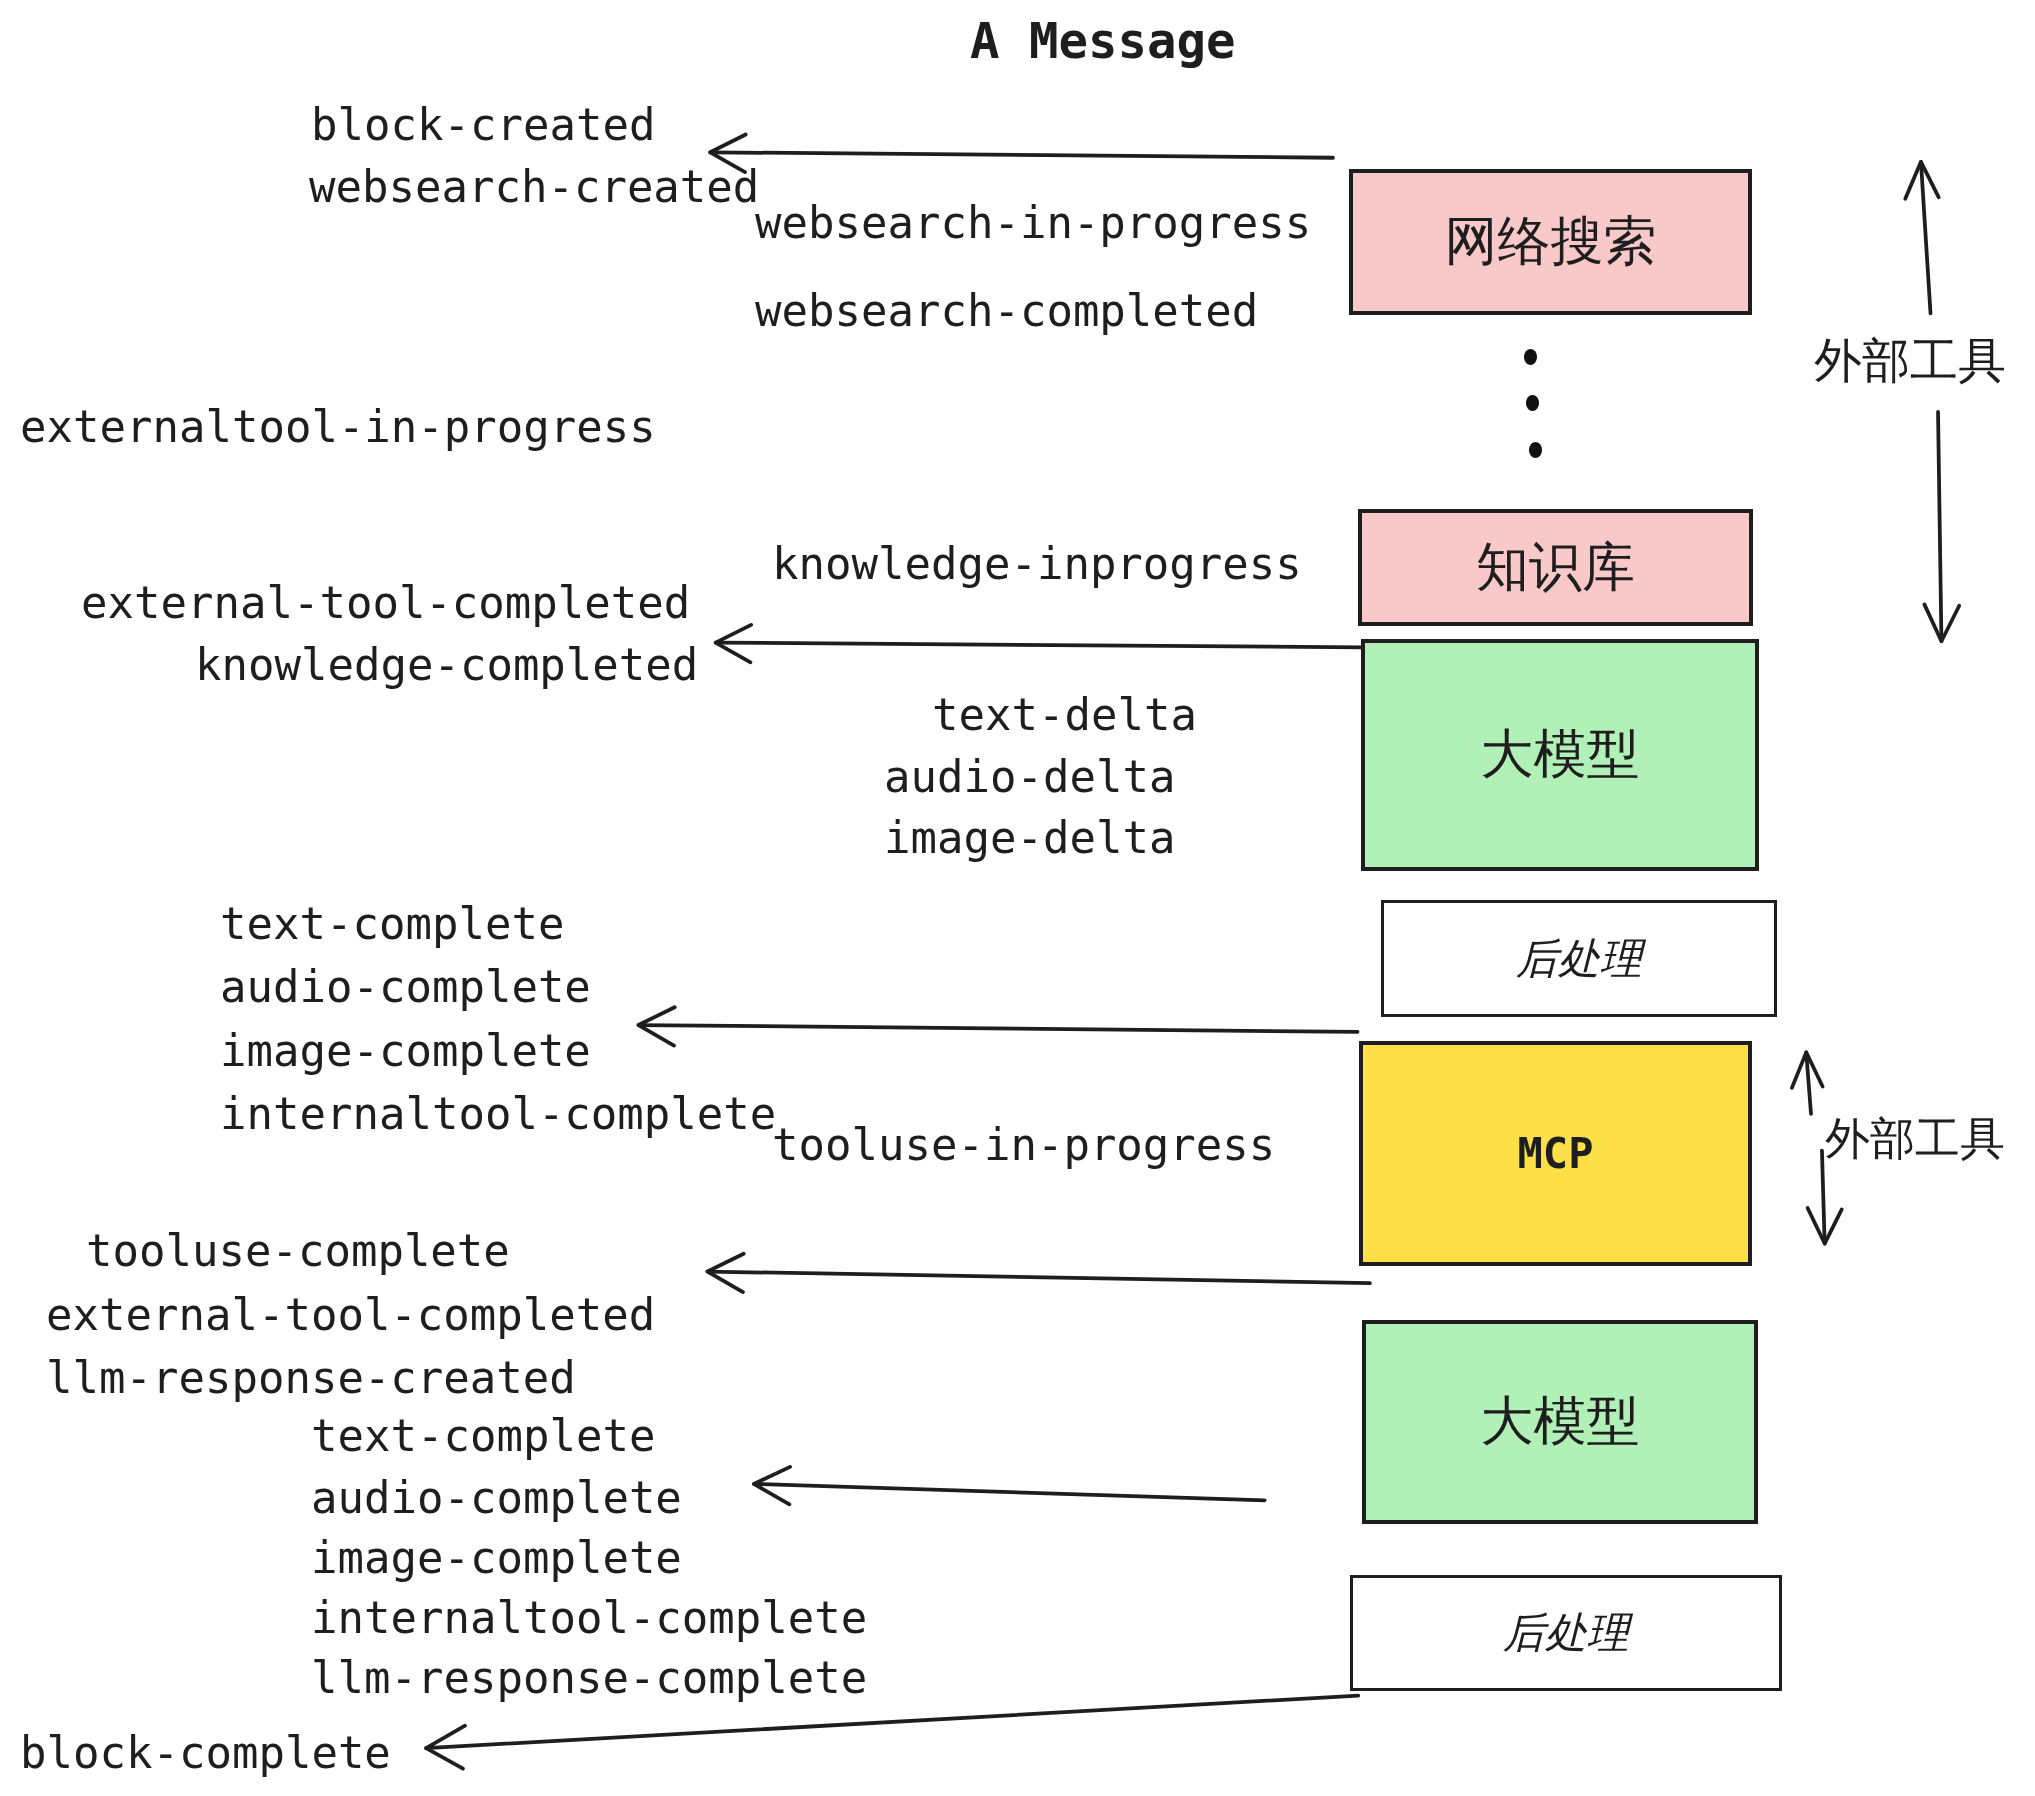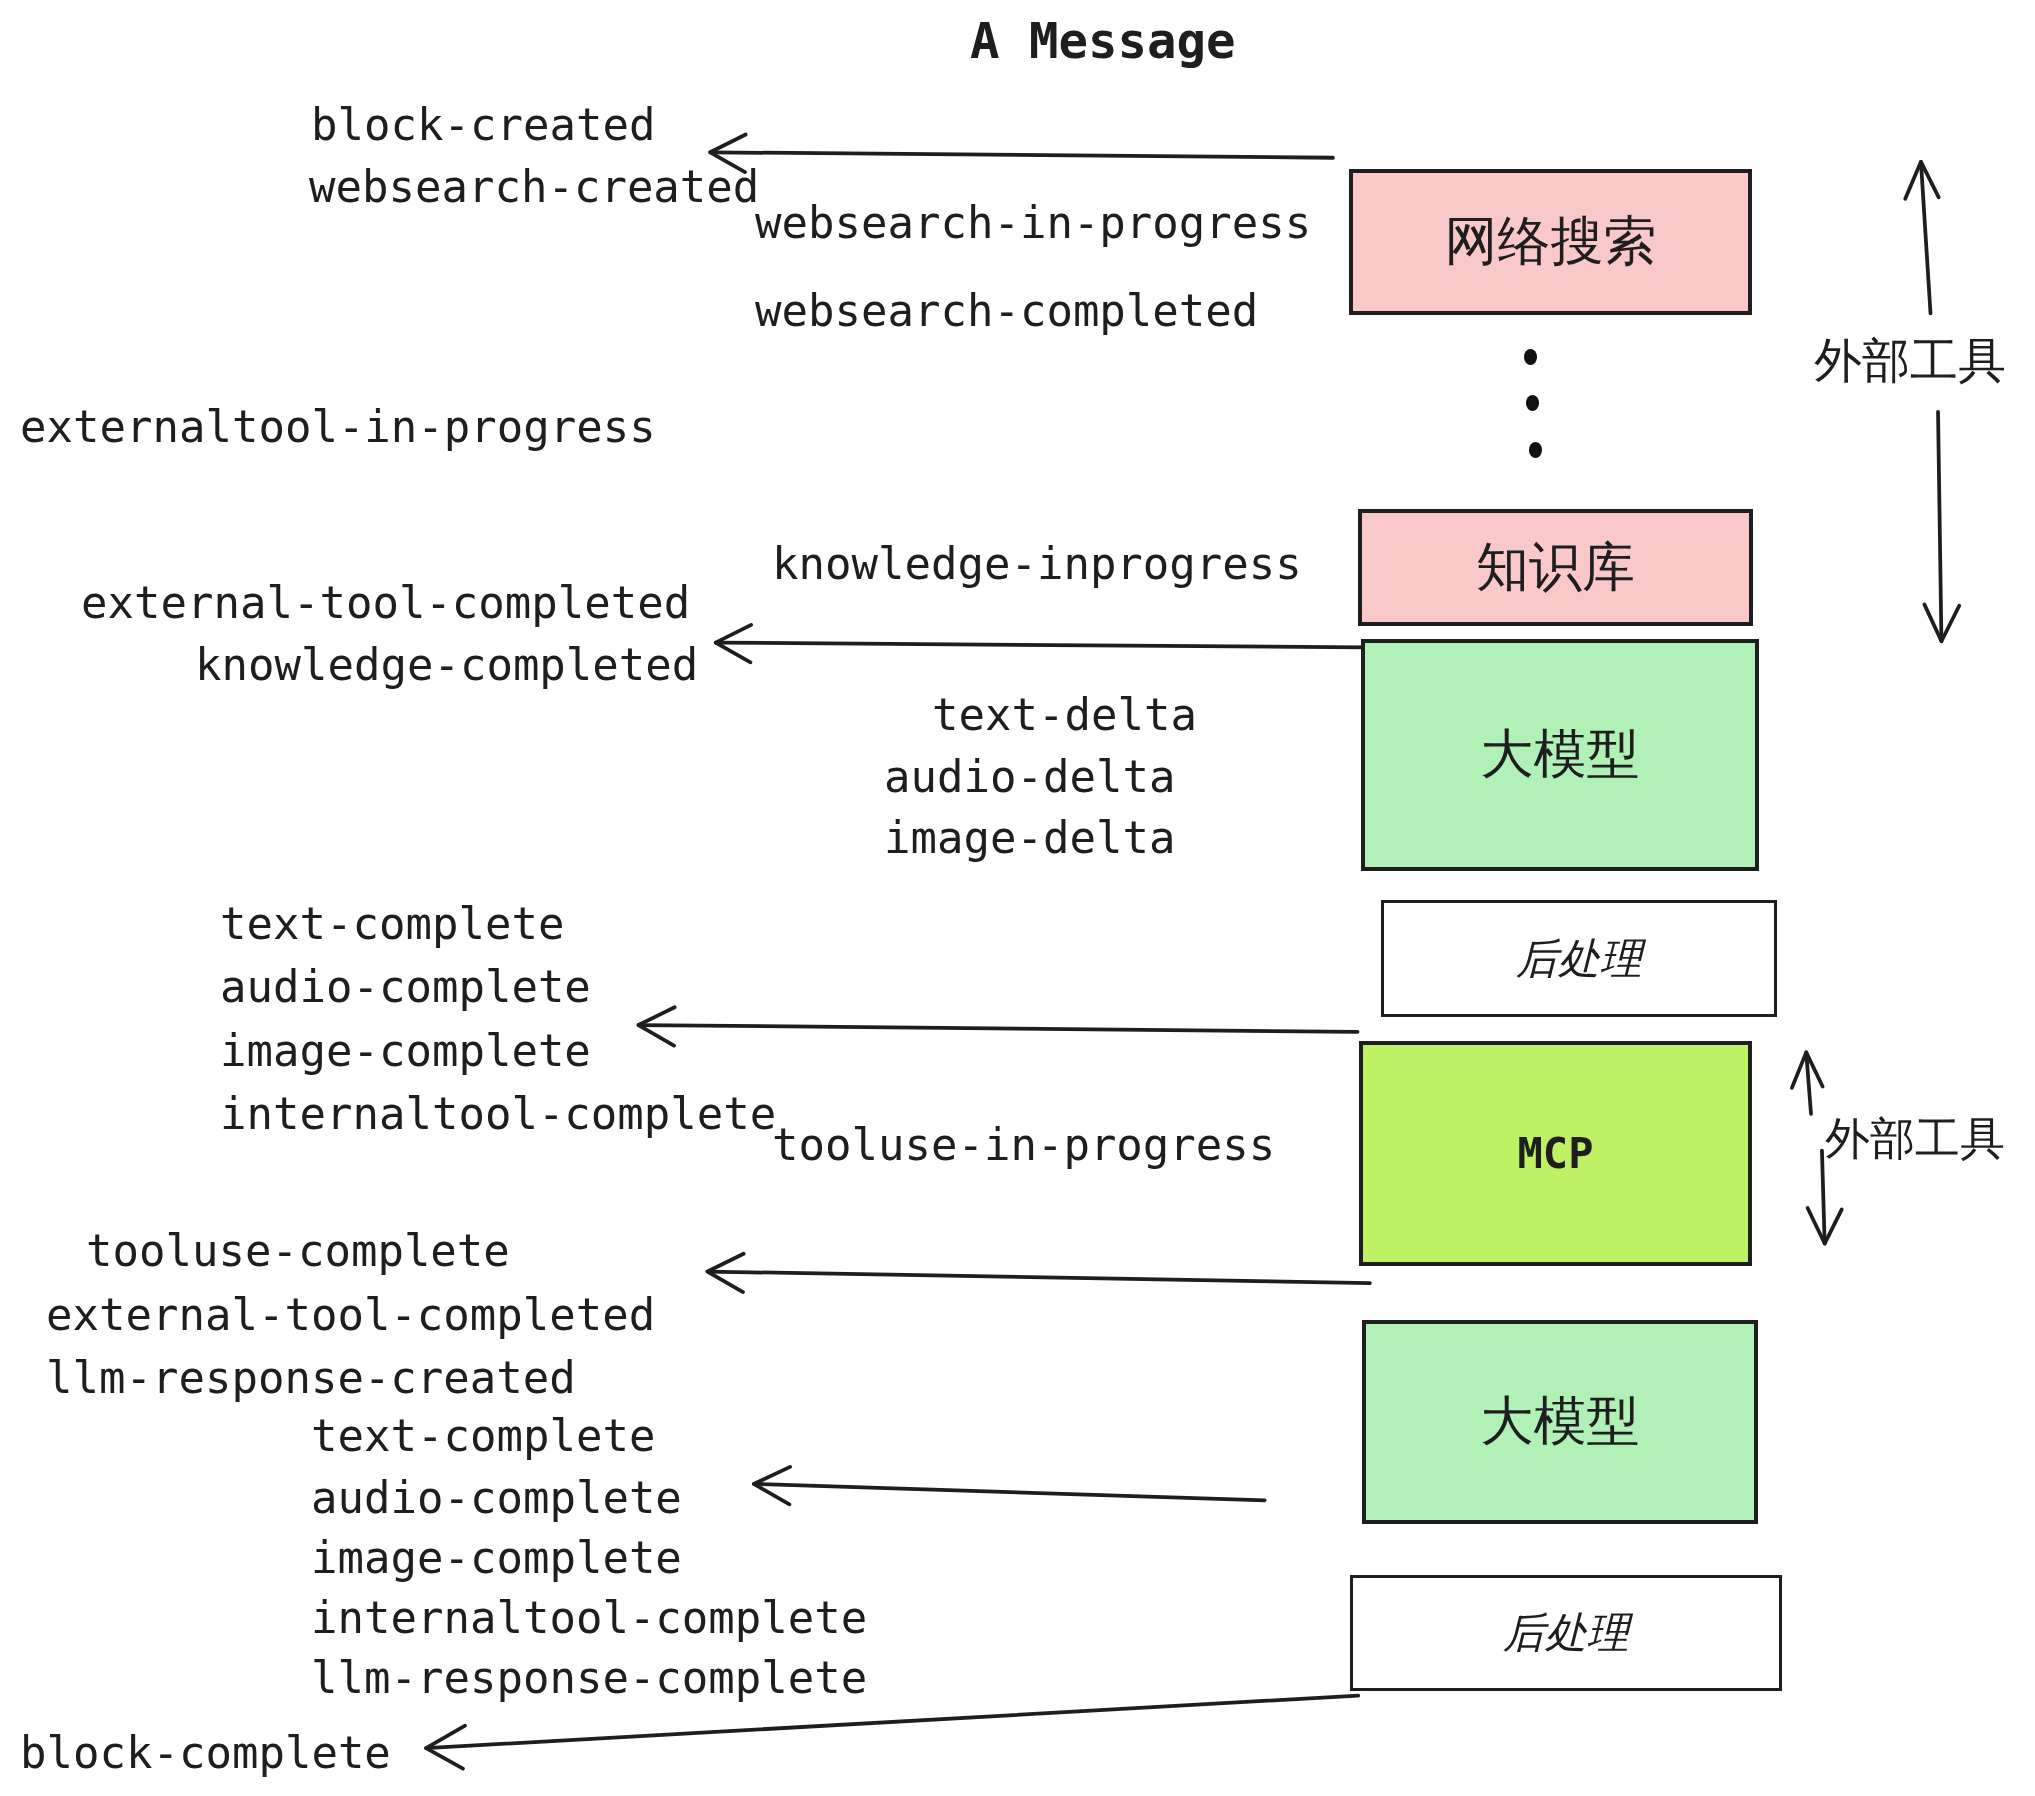--- a/index.html
+++ b/index.html
@@ -58,21 +58,21 @@
   </div>
   <div class="box" style="left: 1358px; top: 509px; width: 395px; height: 117px; background-color: rgb(249, 201, 201);">
     <span class="lbl">知识库</span>
   </div>
   <div class="box" style="left: 1361px; top: 639px; width: 398px; height: 232px; background-color: rgb(177, 240, 183);">
     <span class="lbl">大模型</span>
   </div>
   <div class="box thin" style="left: 1381px; top: 900px; width: 396px; height: 117px; background-color: rgb(255, 255, 255);">
     <span class="lbl post">后处理</span>
   </div>
-  <div class="box" style="left: 1359px; top: 1041px; width: 393px; height: 225px; background-color: #bef264;">
+  <div class="box" style="left: 1359px; top: 1041px; width: 393px; height: 225px; background-color: #fde047;">
     <span class="lbl mono">MCP</span>
   </div>
   <div class="box" style="left: 1362px; top: 1320px; width: 396px; height: 204px; background-color: rgb(177, 240, 183);">
     <span class="lbl">大模型</span>
   </div>
   <div class="box thin" style="left: 1350px; top: 1575px; width: 432px; height: 116px; background-color: rgb(255, 255, 255);">
     <span class="lbl post">后处理</span>
   </div>
 
   <div class="dot" style="left:1524px;top:349px;"></div>

